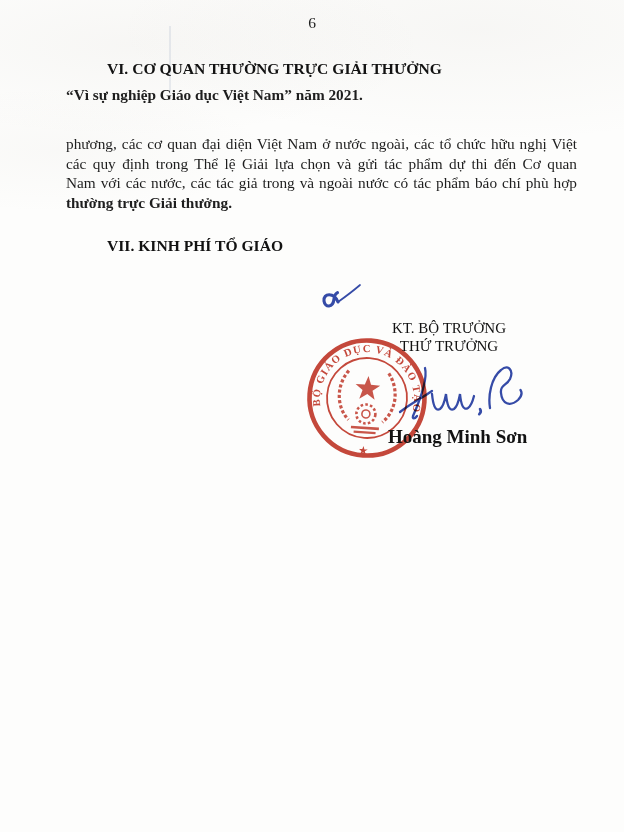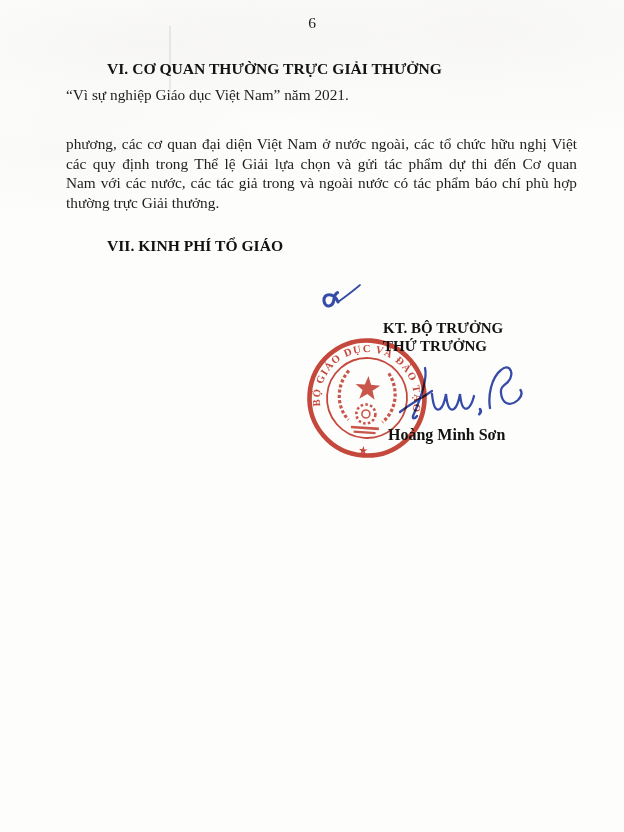--- a/index.html
+++ b/index.html
@@ -16,31 +16,31 @@
   .pageno{position:absolute;top:14px;left:0;width:624px;text-align:center;font-size:15.5px;}
   .crease{position:absolute;left:169px;top:26px;width:2px;height:68px;background:rgba(145,160,190,0.18);}
   .heading{position:absolute;left:107px;font-weight:bold;font-size:15.6px;color:#121212;white-space:nowrap;}
   .h6{top:60px;}
   .h7{top:237px;}
   .para{position:absolute;left:66px;width:511px;font-size:15.3px;line-height:19.6px;}
   .p1{top:85px;}
   .p2{top:134px;}
   .p3{top:266px;}
   .line{white-space:nowrap;text-align:justify;text-align-last:justify;overflow:visible;}
-  .line.last{text-align:center;text-align-last:left;}
+  .line.last{text-align:center;text-align-last:left;font-weight:bold;}
   .line.indent{padding-left:41px;}
-  .sig-title{position:absolute;left:383px;top:320px;width:132px;
-    font-weight:bold;font-size:15px;line-height:17.5px;color:#121212;white-space:nowrap;}
+  .sig-title{position:absolute;left:383px;top:320px;width:132px;text-align:center;
+    font-weight:normal;font-size:15px;line-height:17.5px;color:#121212;white-space:nowrap;}
   .seal{position:absolute;left:305px;top:336px;width:124px;height:124px;
     mix-blend-mode:multiply;opacity:0.93;}
   .sig-ink{position:absolute;left:392px;top:360px;width:135px;height:62px;
     mix-blend-mode:multiply;opacity:0.95;}
   .pen-mark{position:absolute;left:316px;top:282px;width:46px;height:28px;
     mix-blend-mode:multiply;opacity:0.95;}
-  .signer{position:absolute;left:388px;top:426px;font-weight:bold;font-size:16px;color:#121212;white-space:nowrap;}
+  .signer{position:absolute;left:388px;top:426px;font-weight:bold;font-size:19px;color:#121212;white-space:nowrap;}
   .seal-text{font-family:"Liberation Serif","DejaVu Serif",serif;font-weight:bold;}
 </style>
 </head>
 <body>
 
 <div class="page">
 
   <div class="pageno">6</div>
   <div class="crease"></div>
 

